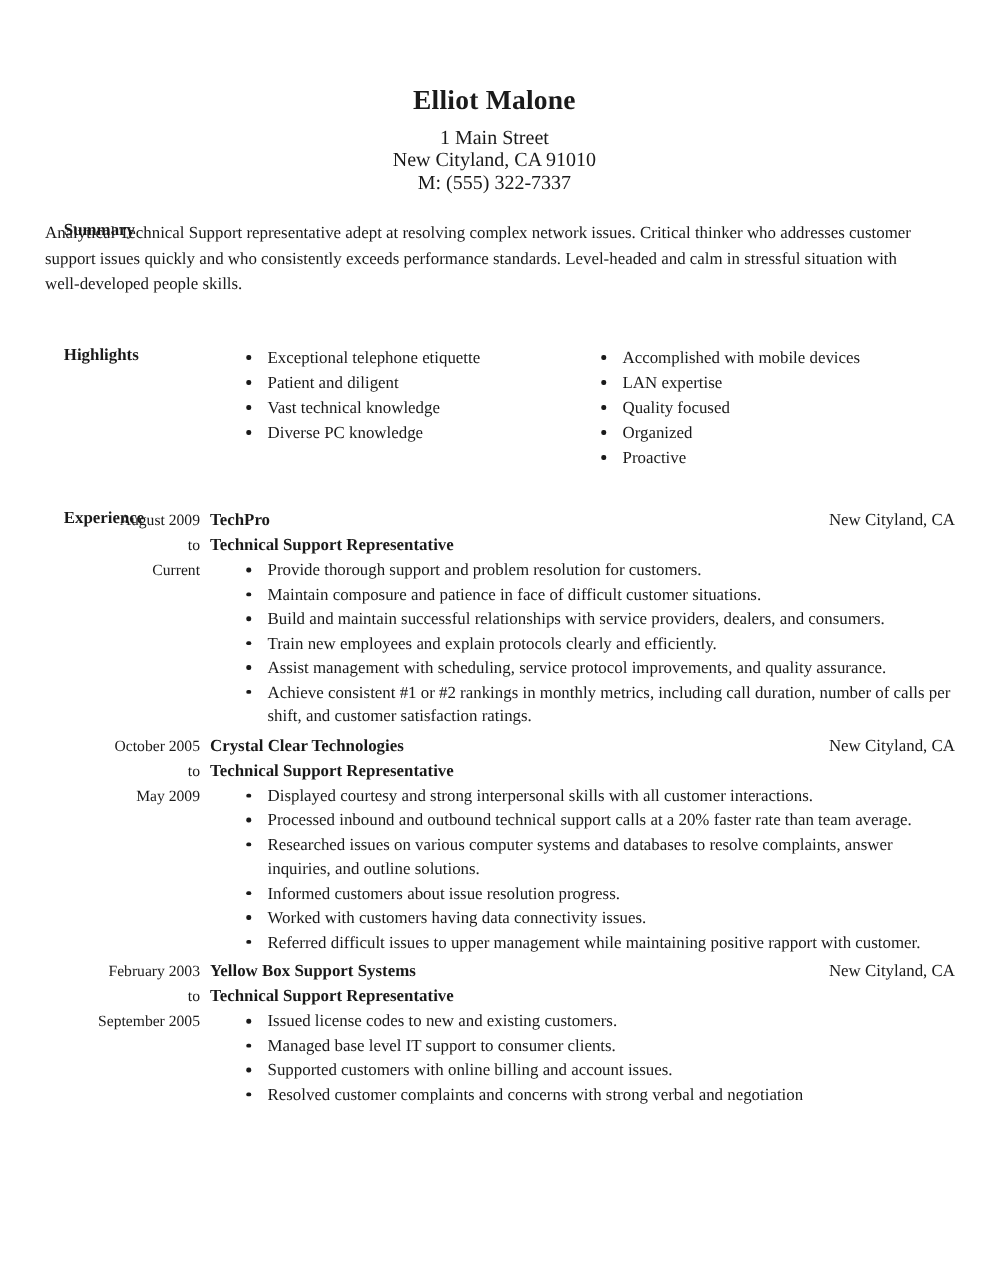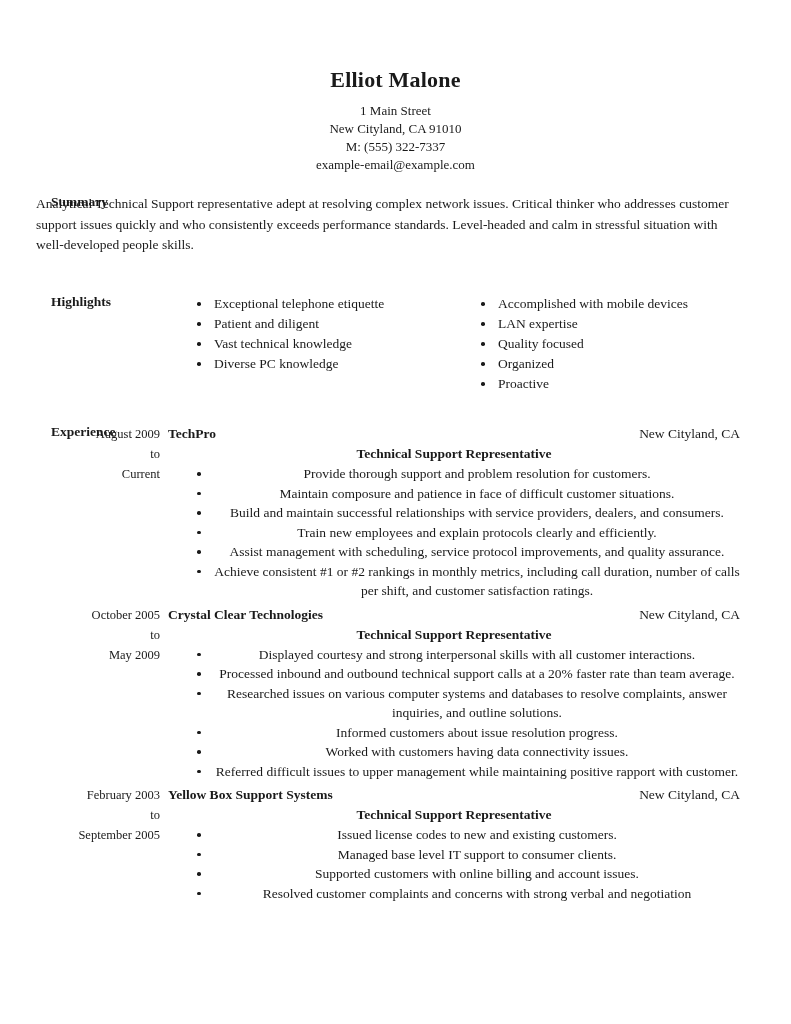--- a/index.html
+++ b/index.html
@@ -31,21 +31,21 @@
     padding-top: 68px;
   }
   .cand-name {
     font-size: 22px;
     font-weight: bold;
     letter-spacing: 0.2px;
     line-height: 1.1;
     margin-bottom: 10px;
   }
   .contact-line {
-    font-size: 13px;
+    font-size: 16px;
     line-height: 18px;
     font-family: Liberation Serif, serif;
   }
 
   
   .section {
     display: block;
     position: relative;
   }
   .sec-head {
@@ -128,22 +128,21 @@
     left: 0;
     top: 0;
     width: 160px;
     text-align: right;
     font-size: 12.5px;
     line-height: 20px;
   }
   .exp-dates div { white-space: nowrap; }
   .exp-main {
     margin-left: 168px;
-    margin-right: 51px;
-    text-align: center;
+    margin-right: 27px;
   }
   .exp-topline {
     display: flex;
     justify-content: space-between;
     align-items: baseline;
     font-size: 13.5px;
     line-height: 20px;
   }
   .exp-company {
     font-weight: bold;
@@ -168,21 +167,20 @@
 <body>
 
 <div class="page">
 
   <div class="header">
     <div class="cand-name">Elliot Malone</div>
     <div class="contact-block">
       <div class="contact-line">1 Main Street</div>
       <div class="contact-line">New Cityland, CA 91010</div>
       <div class="contact-line">M: (555) 322-7337</div>
-      <div class="contact-line">example-email@example.com</div>
     </div>
   </div>
 
   <div class="section summary-wrap">
     <div class="sec-head">Summary</div>
     <div class="summary-body">Analytical Technical Support representative adept at resolving complex network issues. Critical thinker who addresses customer support issues quickly and who consistently exceeds performance standards. Level-headed and calm in stressful situation with well-developed people skills.</div>
   </div>
 
   <div class="section highlights-wrap">
     <div class="sec-head">Highlights</div>

